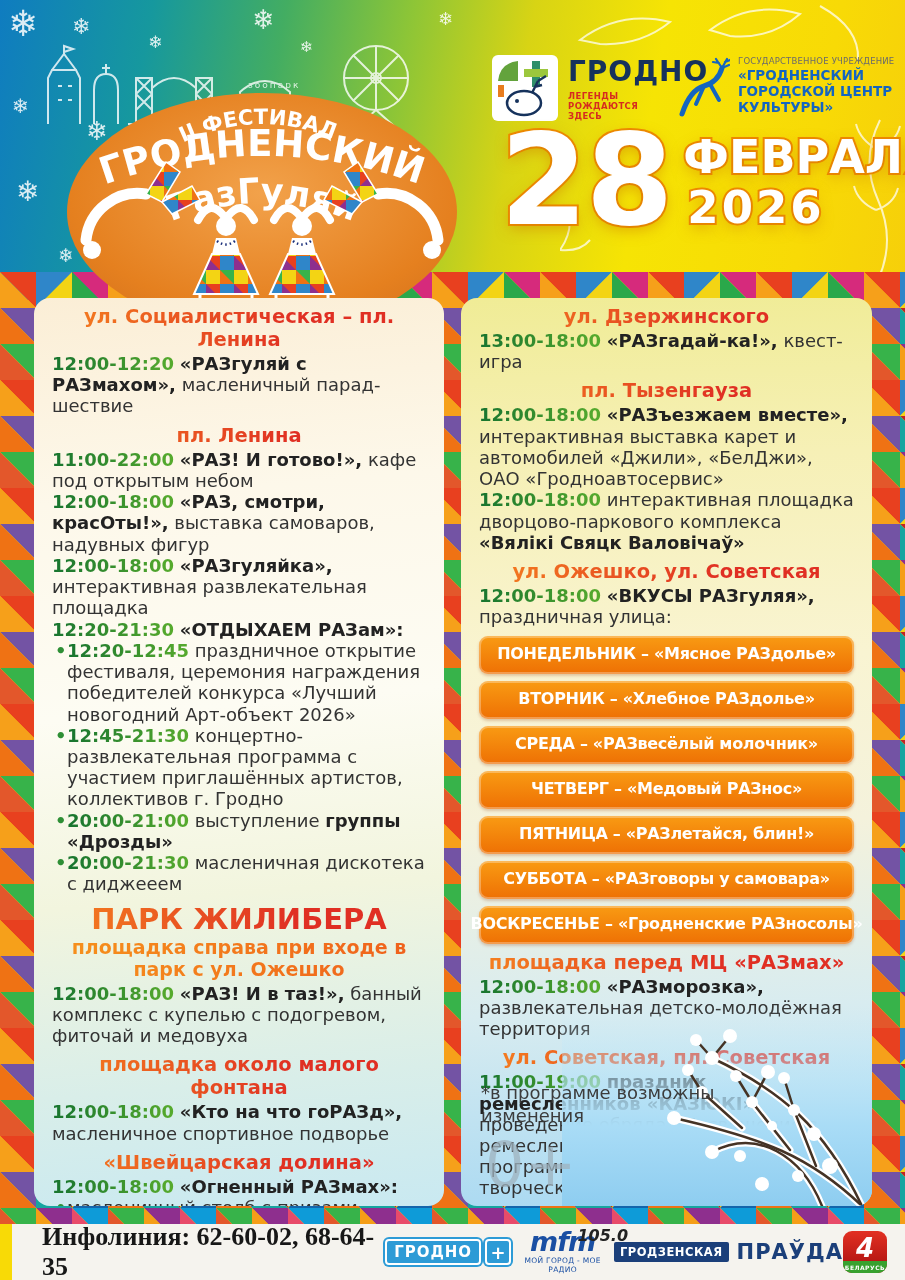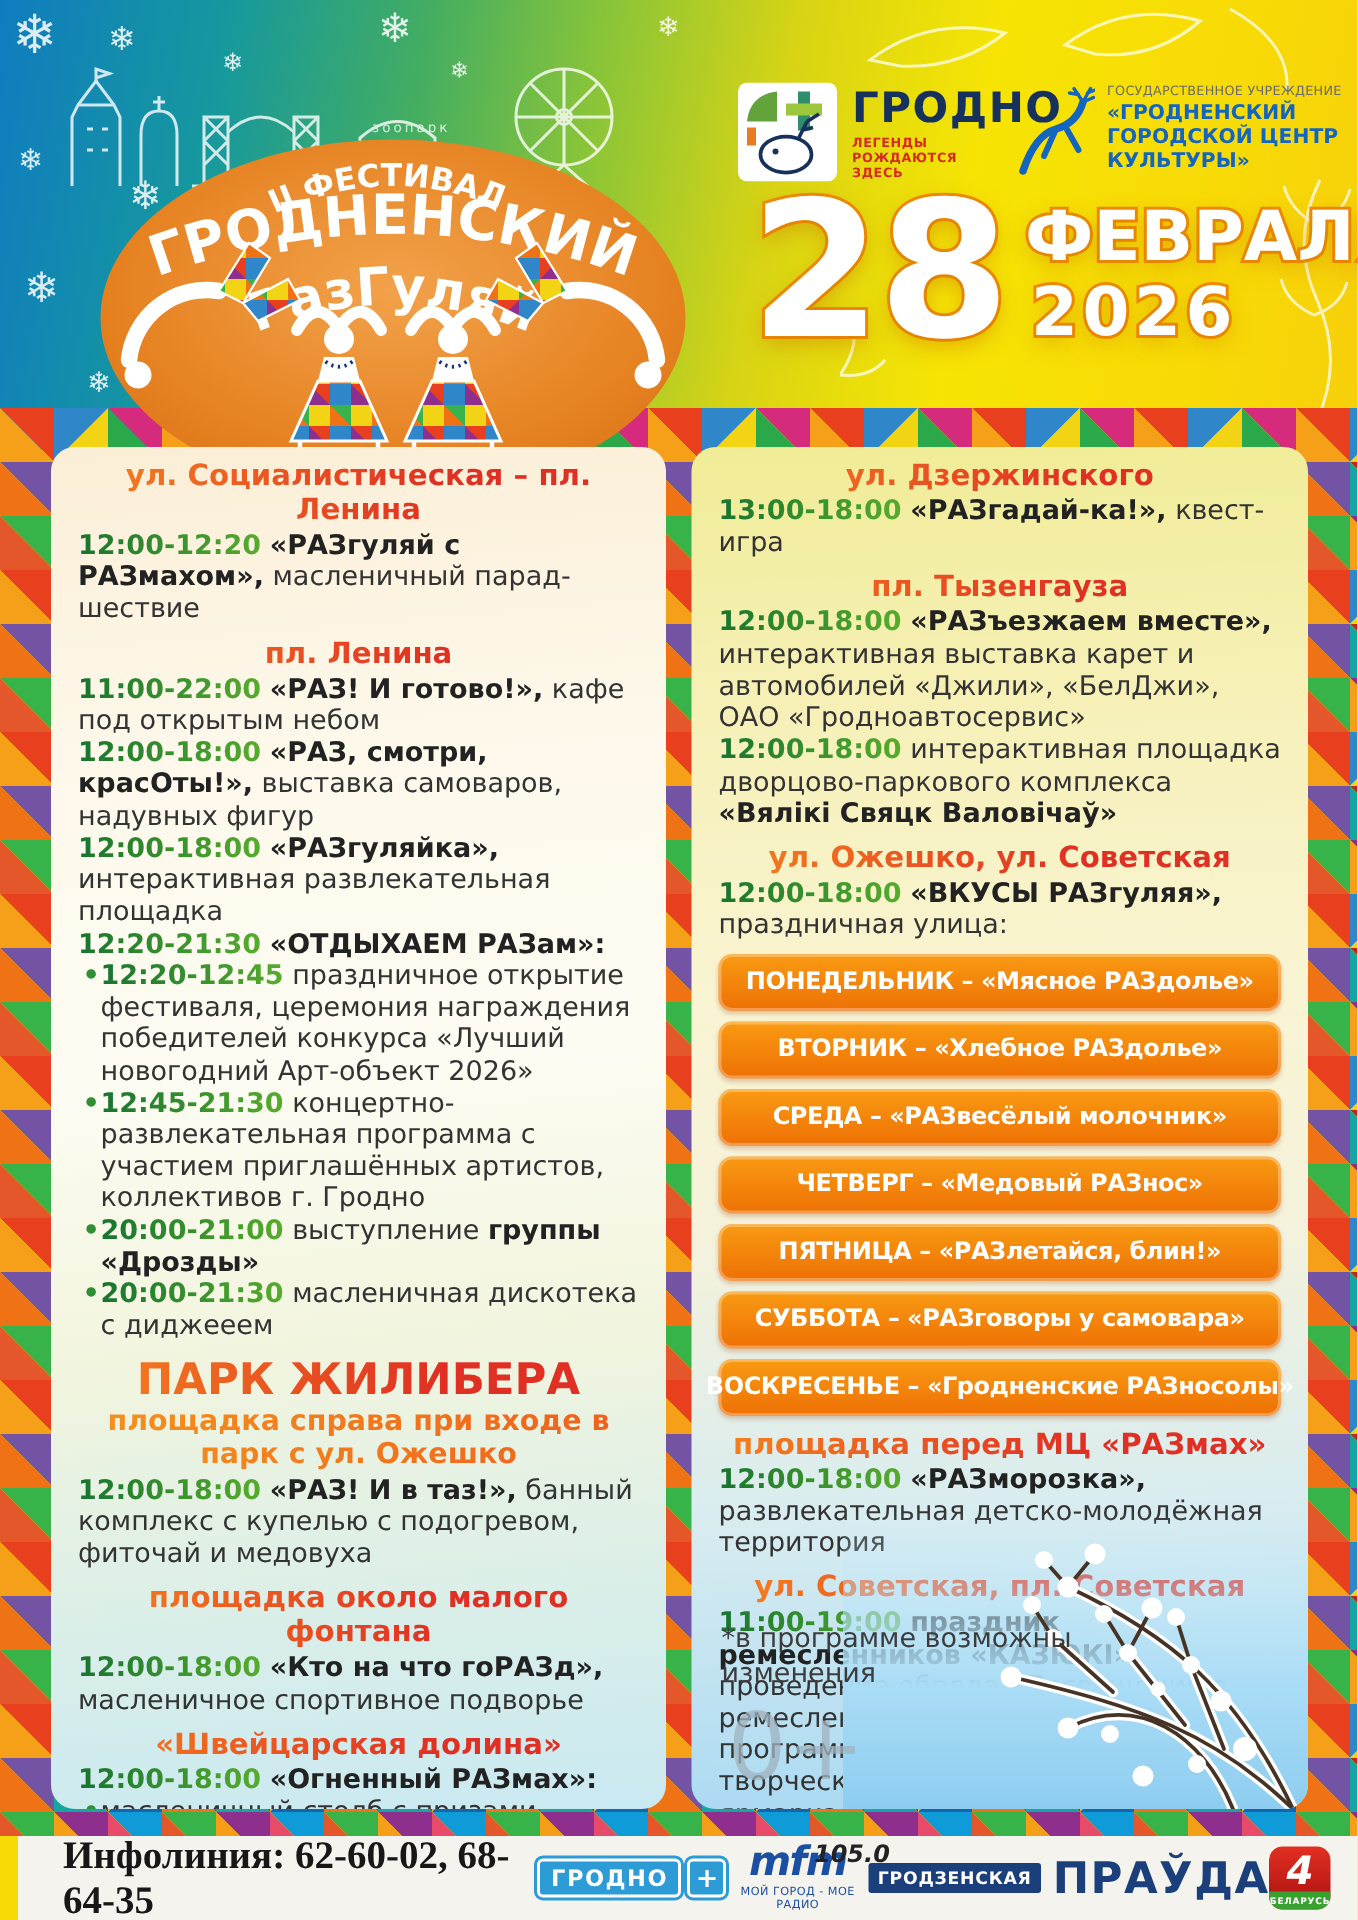--- a/index.html
+++ b/index.html
@@ -79,23 +79,23 @@
   .gp{display:flex;align-items:center;gap:4px;}
   .gp-main{background:#2d9bd6;border:2px solid #fff;box-shadow:0 0 0 2px #2d9bd6;color:#fff;
     font-weight:900;font-size:15px;letter-spacing:1px;padding:2px 7px;border-radius:4px;}
   .gp-plus{background:#2d9bd6;border:2px solid #fff;box-shadow:0 0 0 2px #2d9bd6;color:#fff;
     width:22px;height:22px;border-radius:4px;display:flex;align-items:center;justify-content:center;
     font-weight:900;font-size:18px;}
   .mfm{position:relative;text-align:center;}
   .mfm-name{font-style:italic;font-weight:900;font-size:27px;color:#1a4fa3;letter-spacing:-1px;line-height:.9;}
   .mfm-freq{position:absolute;top:-4px;right:-14px;font-style:italic;font-weight:900;font-size:16px;color:#222;}
   .mfm-tag{font-size:7.5px;color:#1a4fa3;letter-spacing:.3px;margin-top:1px;}
-  .pravda{display:flex;align-items:center;gap:8px;}
+  .pravda{display:flex;align-items:flex-start;gap:8px;}
   .pravda-box{background:#1b3f7a;color:#fff;font-weight:bold;font-size:11.5px;padding:3px 6px;border-radius:2px;letter-spacing:.5px;}
-  .pravda-big{color:#1b3f7a;font-weight:900;font-size:29px;letter-spacing:1px;line-height:1;}
+  .pravda-big{color:#1b3f7a;font-weight:900;font-size:21px;letter-spacing:1px;line-height:1;}
   .b4{width:46px;height:42px;background:linear-gradient(180deg,#e23022,#a80f0f);border-radius:9px;
     position:relative;display:flex;align-items:center;justify-content:center;overflow:hidden;}
   .b4-num{color:#fff;font-weight:900;font-style:italic;font-size:26px;margin-top:-8px;}
   .b4-band{position:absolute;left:0;bottom:0;width:100%;height:12px;background:#38a12f;color:#fff;
     font-size:6px;font-weight:bold;display:flex;align-items:center;justify-content:center;letter-spacing:.5px;}
 </style>
 </head>
 <body>
 
 <div class="poster">

